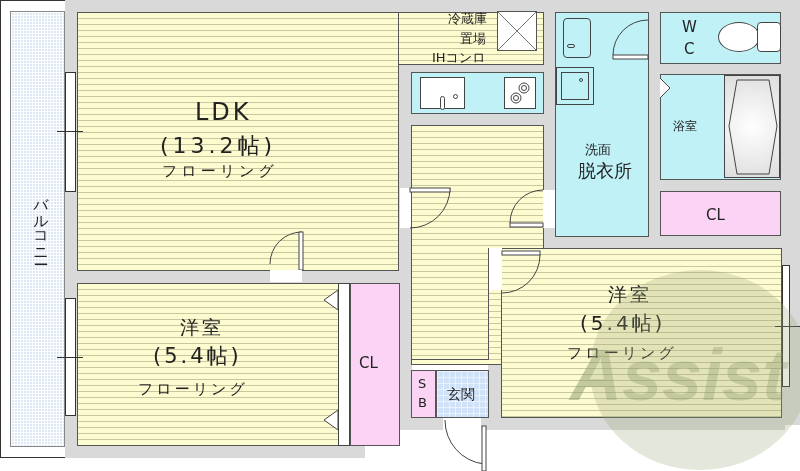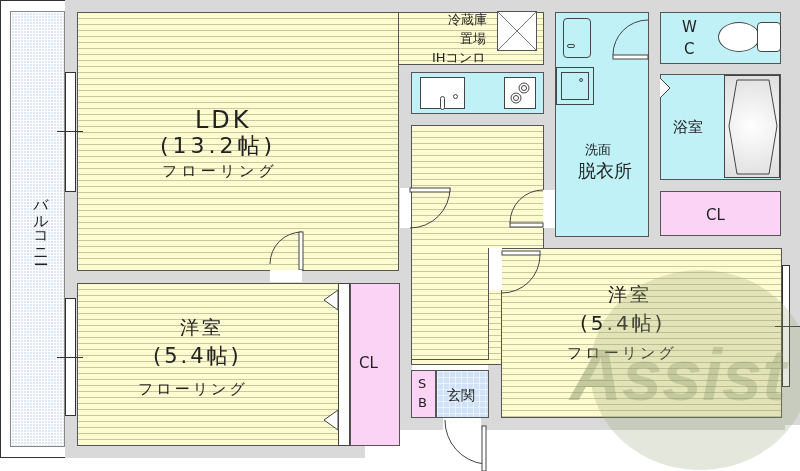--- a/index.html
+++ b/index.html
@@ -46,39 +46,39 @@
 <div class="wall" style="left:365px;top:412px;width:125px;height:18px;"></div>
 
 <div class="floor" style="left:77px;top:12px;width:322px;height:259px;"></div>
 <div class="floor" style="left:399px;top:12px;width:145px;height:53px;border-left:none;"></div>
 <div class="abs" style="left:497px;top:11px;width:40px;height:40px;border:1px solid #555;background:#fff;">
   <svg width="40" height="40">
       <line x1="0" y1="0" x2="38" y2="38" stroke="#777" stroke-width="1"></line>
       <line x1="38" y1="0" x2="0" y2="38" stroke="#777" stroke-width="1"></line>
     </svg>
 </div>
-<div class="label" style="left:448px;top:13px;font-size:13px;">冷蔵庫</div>
+<div class="label" style="left:448px;top:13px;font-size:13px;font-family:Liberation Mono, monospace;">冷蔵庫</div>
 <div class="label" style="left:460px;top:32px;font-size:13px;">置場</div>
 <div class="label" style="left:432px;top:51px;font-size:13px;">IHコンロ</div>
 
 <div class="wet" style="left:411px;top:72px;width:133px;height:42px;"></div>
 <div class="abs" style="left:420px;top:77px;width:45px;height:32px;border:1px solid #444;background:#fff;">
   <div class="abs" style="left:19px;top:18px;width:5px;height:14px;border:1px solid #444;border-radius:3px;background:#fff;"></div>
   <div class="abs" style="left:32px;top:16px;width:5px;height:5px;border:1px solid #444;border-radius:50%;"></div>
 </div>
 <div class="abs" style="left:504px;top:77px;width:32px;height:32px;border:1px solid #444;background:#fff;">
   <svg width="32" height="32">
       <circle cx="19" cy="10" r="5" fill="none" stroke="#444"></circle>
       <circle cx="19" cy="10" r="2.5" fill="none" stroke="#444"></circle>
       <circle cx="11" cy="20" r="5" fill="none" stroke="#444"></circle>
       <circle cx="11" cy="20" r="2.5" fill="none" stroke="#444"></circle>
     </svg>
 </div>
 
-<div class="label" style="left:195px;top:108px;font-size:24px;letter-spacing:3px;">LDK</div>
+<div class="label" style="left:195px;top:100px;font-size:24px;letter-spacing:3px;">LDK</div>
 <div class="label" style="left:160px;top:135px;font-size:22px;letter-spacing:4px;">(13.2帖)</div>
 <div class="label" style="left:162px;top:164px;font-size:15px;letter-spacing:4px;">フローリング</div>
 
 <div class="floor" style="left:411px;top:125px;width:133px;height:240px;"></div>
 <div class="floor" style="left:411px;top:248px;width:78px;height:112px;border-top:none;"></div>
 
 <div class="wet" style="left:555px;top:12px;width:94px;height:225px;"></div>
 <div class="abs" style="left:563px;top:18px;width:28px;height:40px;border:1px solid #444;border-radius:4px;background:#bff1f6;">
   <div class="abs" style="left:3px;top:25px;width:8px;height:4px;border:1px solid #444;border-radius:2px;"></div>
 </div>
@@ -93,21 +93,21 @@
     <rect x="5" y="35" width="35" height="4" fill="#fff" stroke="#444"></rect>
   </svg>
 
 <div class="wet" style="left:660px;top:12px;width:121px;height:52px;"></div>
 <div class="label" style="left:682px;top:20px;font-size:15px;">W</div>
 <div class="label" style="left:684px;top:42px;font-size:15px;">C</div>
 <div class="abs" style="left:718px;top:22px;width:42px;height:30px;border:1px solid #444;border-radius:50%;background:#fff;"></div>
 <div class="abs" style="left:757px;top:22px;width:24px;height:30px;border:1px solid #444;border-radius:4px;background:#fff;"></div>
 
 <div class="wet" style="left:660px;top:74px;width:121px;height:106px;"></div>
-<div class="label" style="left:673px;top:120px;font-size:15px;text-align:right;">浴室</div>
+<div class="label" style="left:673px;top:120px;font-size:12px;text-align:right;">浴室</div>
 <div class="abs" style="left:724px;top:75px;width:56px;height:103px;border:1px solid #444;background:radial-gradient(circle, #ffffff, #dddddd);">
   <svg width="56" height="103">
       <polygon points="12,4 44,4 52,50 44,98 12,98 4,50" fill="none" stroke="#444"></polygon>
     </svg>
 </div>
 <svg style="left:660px;top:78px;" width="12" height="22">
     <polyline points="0,0 10,10 0,20" fill="#fff" stroke="#444"></polyline>
   </svg>
 
 <div class="pink" style="left:660px;top:191px;width:121px;height:45px;"></div>
@@ -124,21 +124,21 @@
 <div class="pink" style="left:350px;top:283px;width:50px;height:163px;"></div>
 <div class="label" style="left:359px;top:356px;font-size:15px;">CL</div>
 <div class="label" style="left:180px;top:318px;font-size:19px;letter-spacing:3px;">洋室</div>
 <div class="label" style="left:153px;top:346px;font-size:21px;letter-spacing:3px;">(5.4帖)</div>
 <div class="label" style="left:138px;top:382px;font-size:15px;letter-spacing:3px;">フローリング</div>
 
 <div class="pink" style="left:411px;top:370px;width:25px;height:48px;"></div>
 <div class="label" style="left:418px;top:377px;font-size:13px;">S</div>
 <div class="label" style="left:418px;top:396px;font-size:13px;">B</div>
 <div class="tile" style="left:436px;top:370px;width:53px;height:48px;"></div>
-<div class="label" style="left:447px;top:388px;font-size:14px;">玄関</div>
+<div class="label" style="left:447px;top:388px;font-size:14px;font-family:Liberation Mono, monospace;">玄関</div>
 <div class="door-gap" style="left:443px;top:418px;width:38px;height:12px;"></div>
 <svg style="left:440px;top:420px;" width="50" height="51">
     <path d="M5 0 A44 44 0 0 0 44 44" fill="none" stroke="#444"></path>
     <rect x="42" y="6" width="4" height="45" fill="#fff" stroke="#444"></rect>
   </svg>
 
 <div class="floor" style="left:501px;top:248px;width:281px;height:170px;"></div>
 <div class="label" style="left:608px;top:285px;font-size:19px;letter-spacing:3px;">洋室</div>
 <div class="label" style="left:580px;top:313px;font-size:20px;letter-spacing:3px;">(5.4帖)</div>
 <div class="label" style="left:567px;top:346px;font-size:15px;letter-spacing:3px;">フローリング</div>

